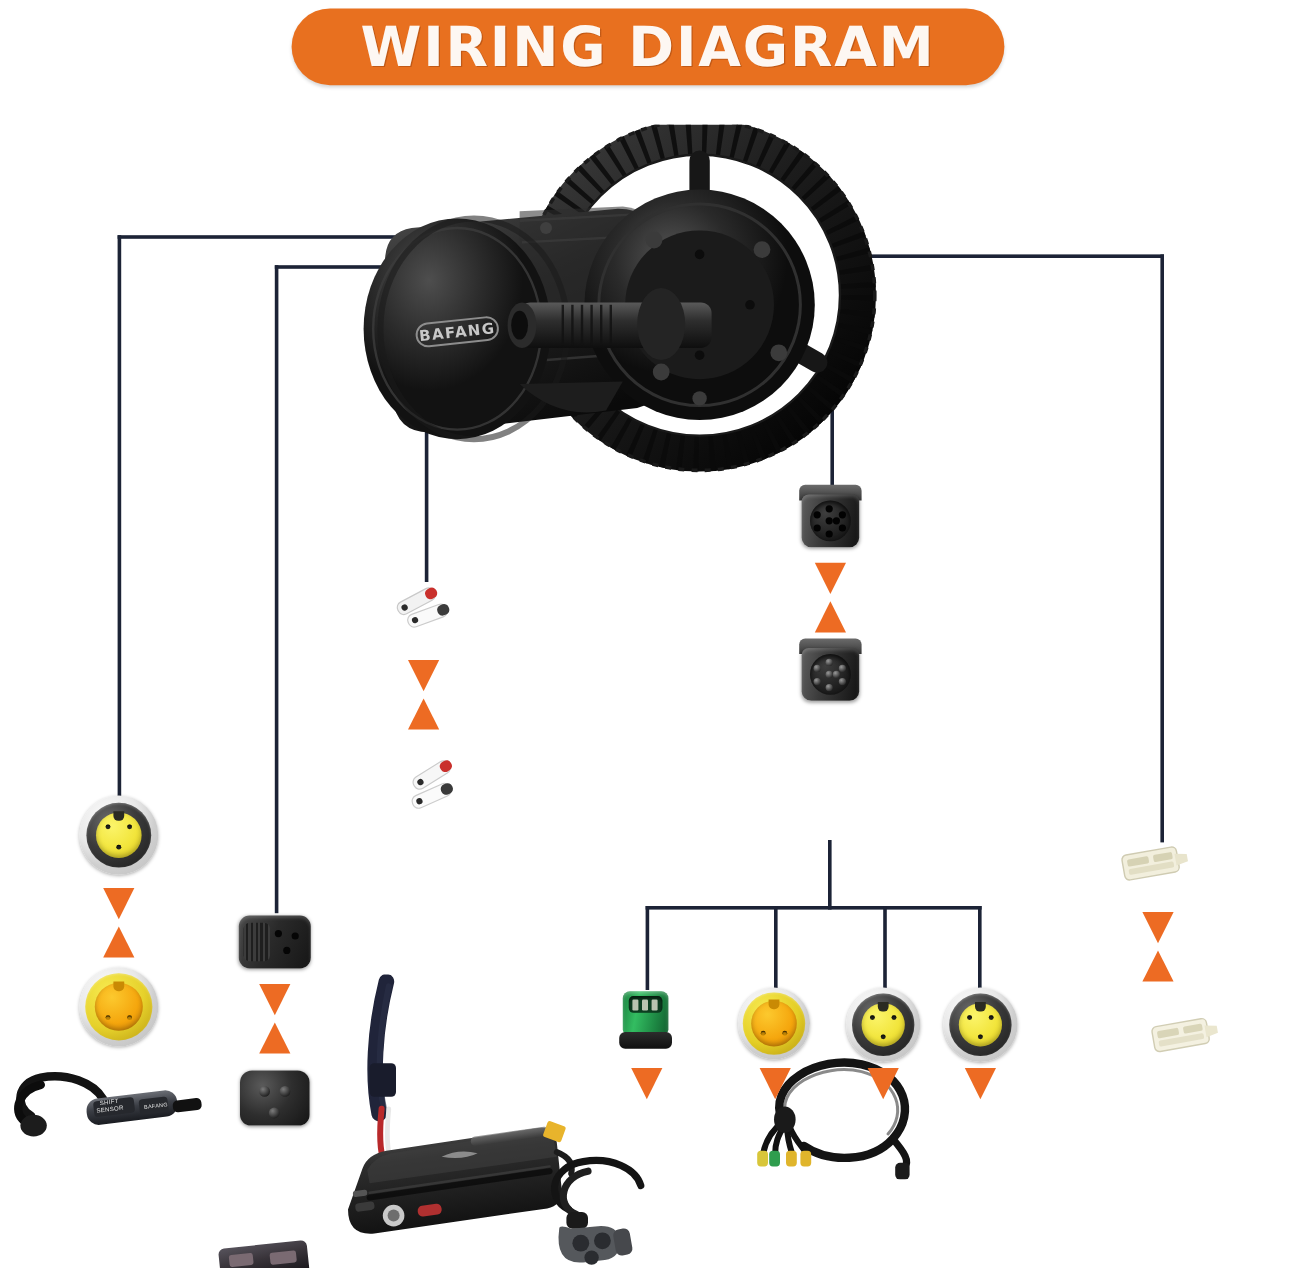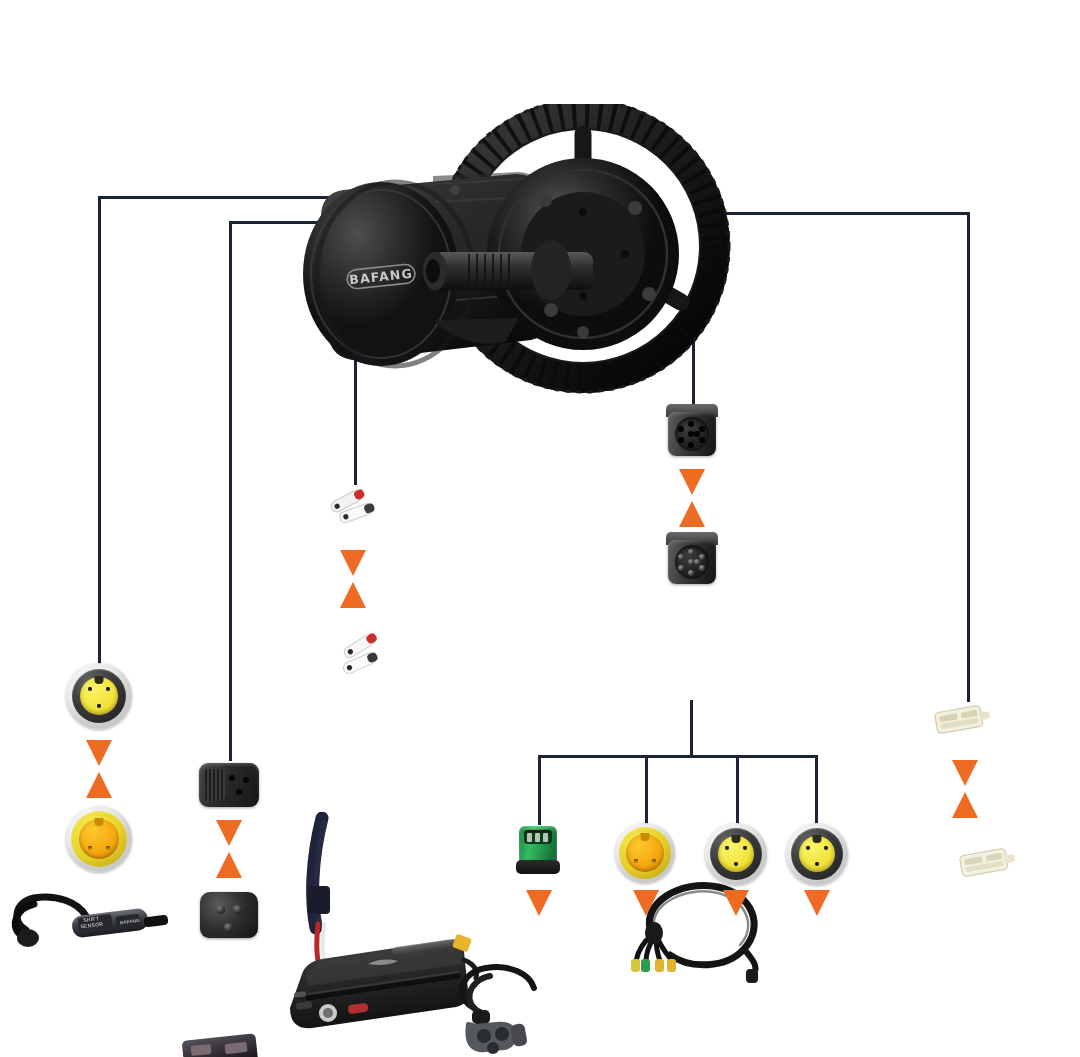--- a/index.html
+++ b/index.html
@@ -258,20 +258,23 @@
   .speedsensor { position: relative; width: 120px; height: 72px; }
 
   
   #motor { position: absolute; left: 283px; top: 104px; width: 452px; height: 300px; }
 </style>
 </head>
 <body>
 
 <div id="stage">
 
+  <div id="title-banner">
+    <div id="title-text">WIRING DIAGRAM</div>
+  </div>
 
   <div class="wire h" style="left:98px; top:196px; width:250px;"></div>
   <div class="wire v" style="left:98px; top:196px; height:490px;"></div>
 
   <div class="wire h" style="left:229px; top:221px; width:190px;"></div>
   <div class="wire v" style="left:229px; top:221px; height:540px;"></div>
 
   <div class="wire v" style="left:354px; top:360px; height:125px;"></div>
 
   <div class="wire v" style="left:692px; top:338px; height:68px;"></div>

